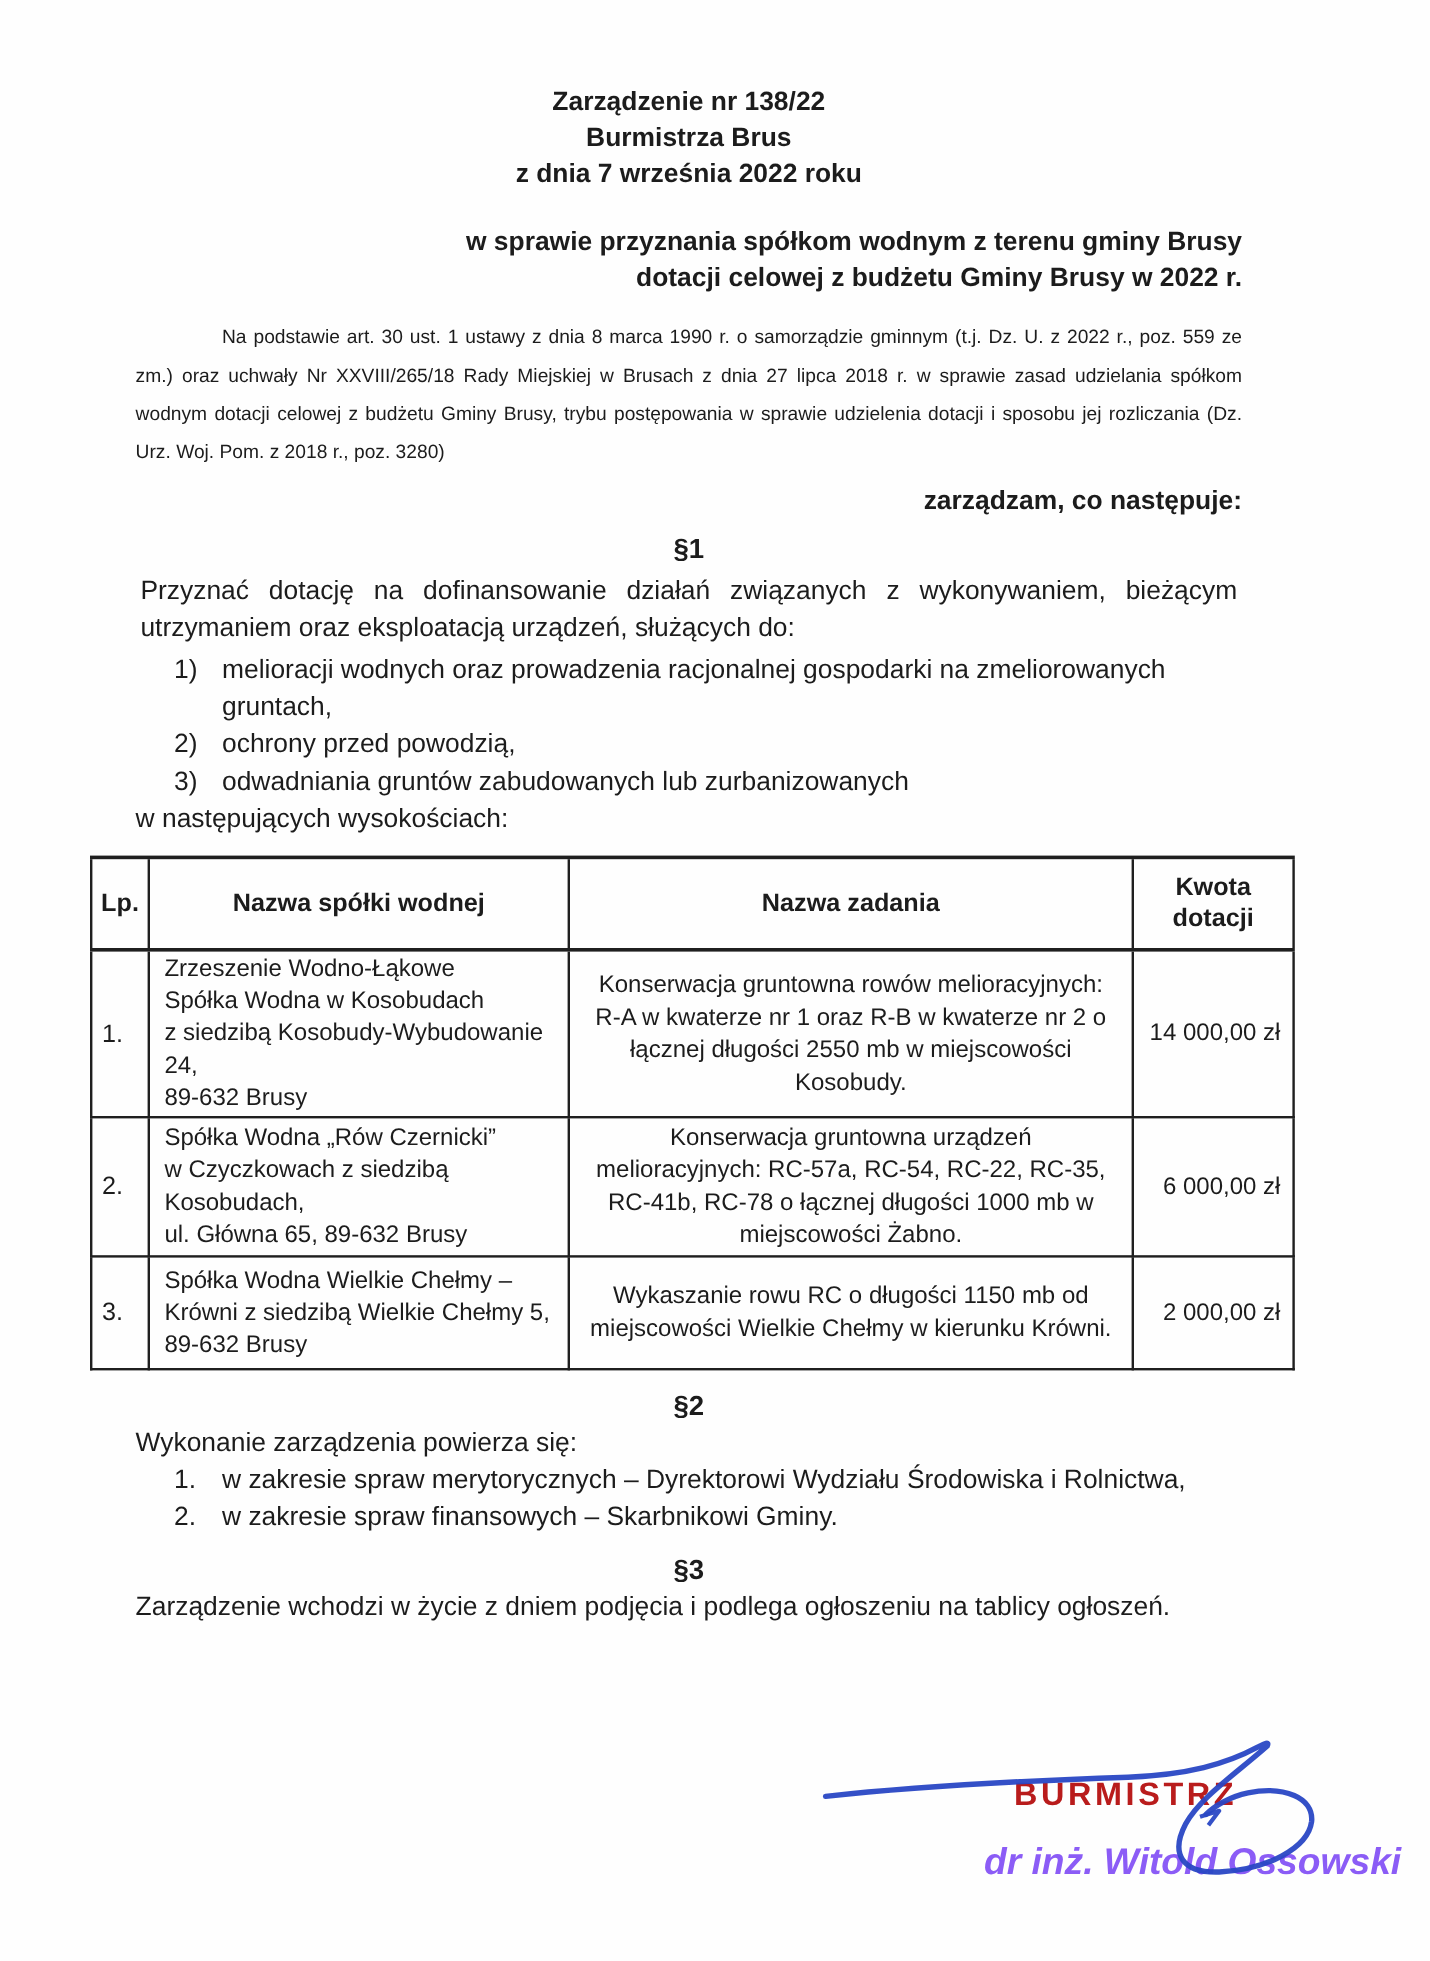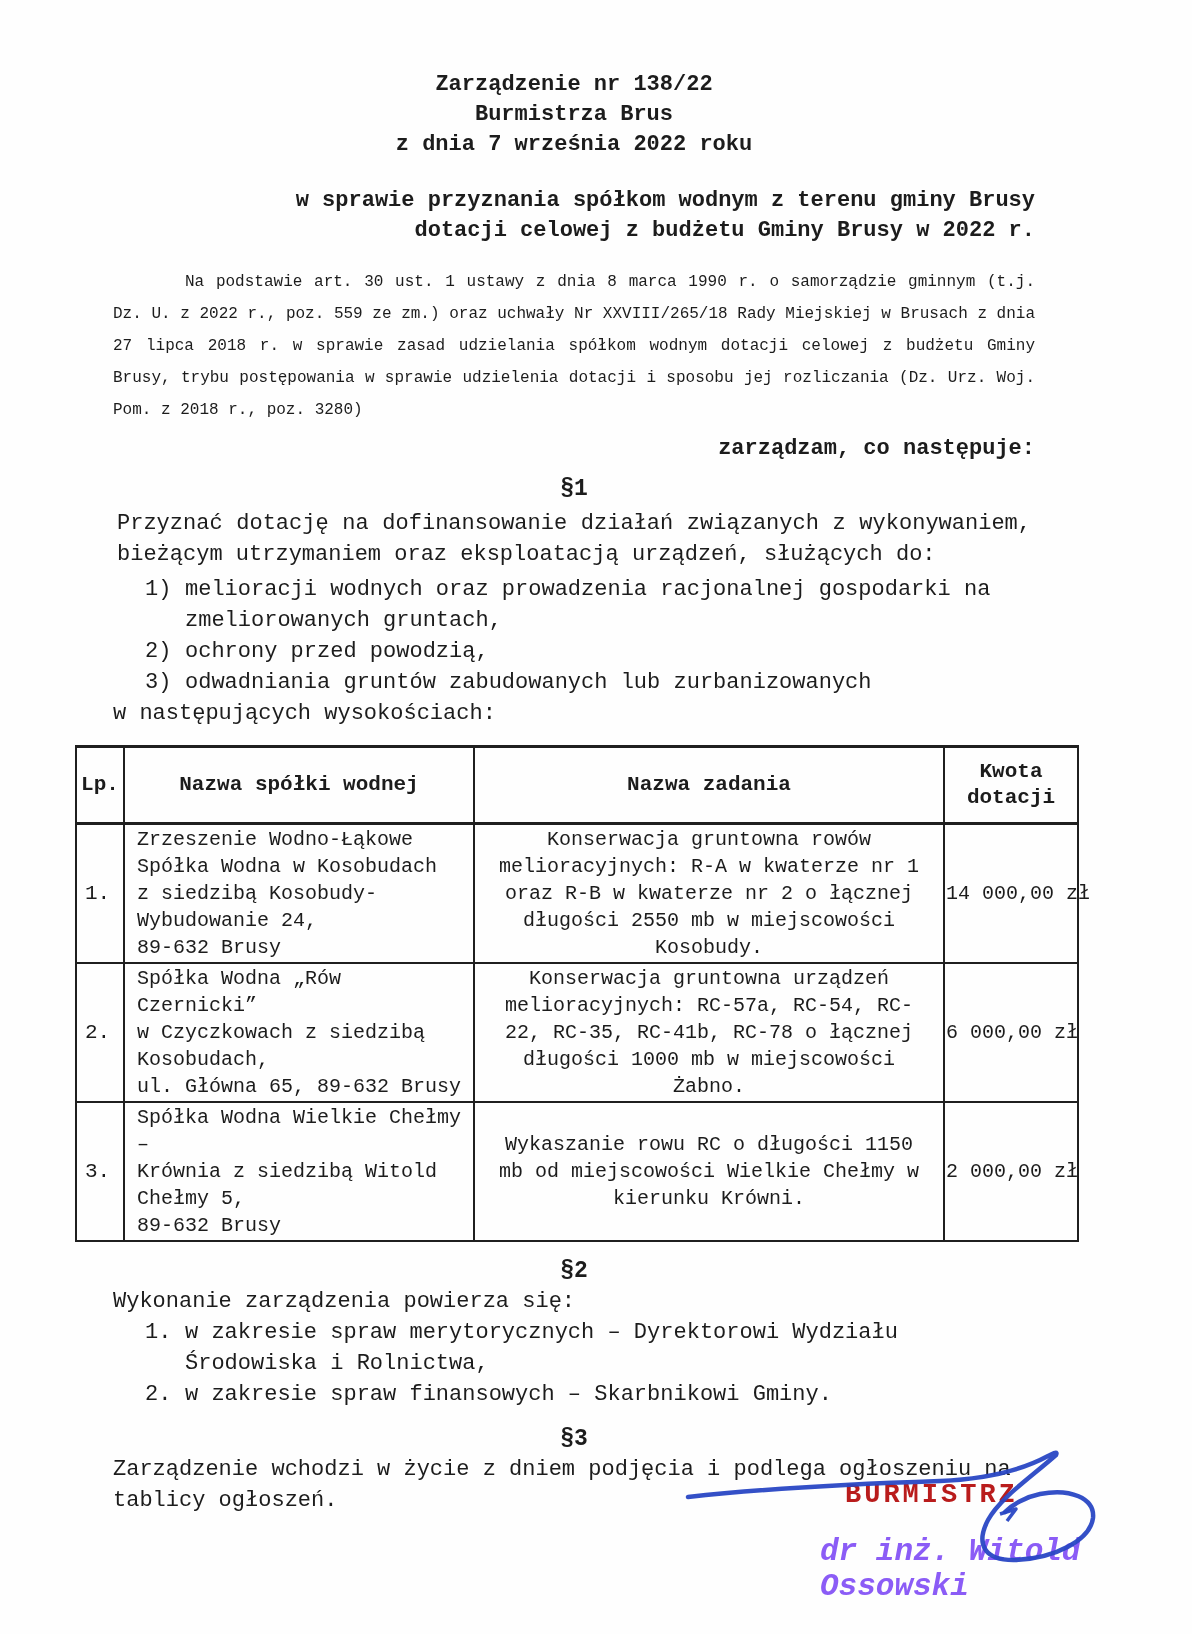--- a/index.html
+++ b/index.html
@@ -1,20 +1,20 @@
 <!DOCTYPE html>
 <html lang="pl"><head>
 <meta charset="utf-8">
 <style>
   html,body { margin:0; padding:0; background:#ffffff; }
   .page {
     position:relative;
     width:1192px; height:1634px;
     background:#fefefe;
-    font-family:Liberation Mono, monospace;
+    font-family:Liberation Sans, sans-serif;
     color:#1c1c1c;
     overflow:hidden;
   }
   .doc { position:absolute; left:113px; top:0; width:922px; }
 
   .title-block { padding-top:70px; text-align:center; font-weight:bold; font-size:22px; line-height:30px; }
   .subject-block { margin-top:26px; text-align:right; font-weight:bold; font-size:22px; line-height:30px; }
 
   .legal { margin:20px 0 0 0; font-size:16px; line-height:32px; text-align:justify; text-indent:72px; }
 
@@ -131,21 +131,21 @@
             <div>w Czyczkowach z siedzibą Kosobudach,</div>
             <div>ul. Główna 65, 89-632 Brusy</div>
           </td>
           <td class="task">Konserwacja gruntowna urządzeń melioracyjnych: RC-57a, RC-54, RC-22, RC-35, RC-41b, RC-78 o łącznej długości 1000 mb w miejscowości Żabno.</td>
           <td class="amount">6 000,00 zł</td>
         </tr>
         <tr class="r3">
           <td class="lp">3.</td>
           <td class="company">
             <div>Spółka Wodna Wielkie Chełmy –</div>
-            <div>Krównia z siedzibą Witold Chełmy 5,</div>
+            <div>Krówni z siedzibą Wielkie Chełmy 5,</div>
             <div>89-632 Brusy</div>
           </td>
           <td class="task">Wykaszanie rowu RC o długości 1150 mb od miejscowości Wielkie Chełmy w kierunku Krówni.</td>
           <td class="amount">2 000,00 zł</td>
         </tr>
       </tbody>
     </table>
 
     <div class="sec-head after-table">§2</div>
     <p class="plain">Wykonanie zarządzenia powierza się:</p>

